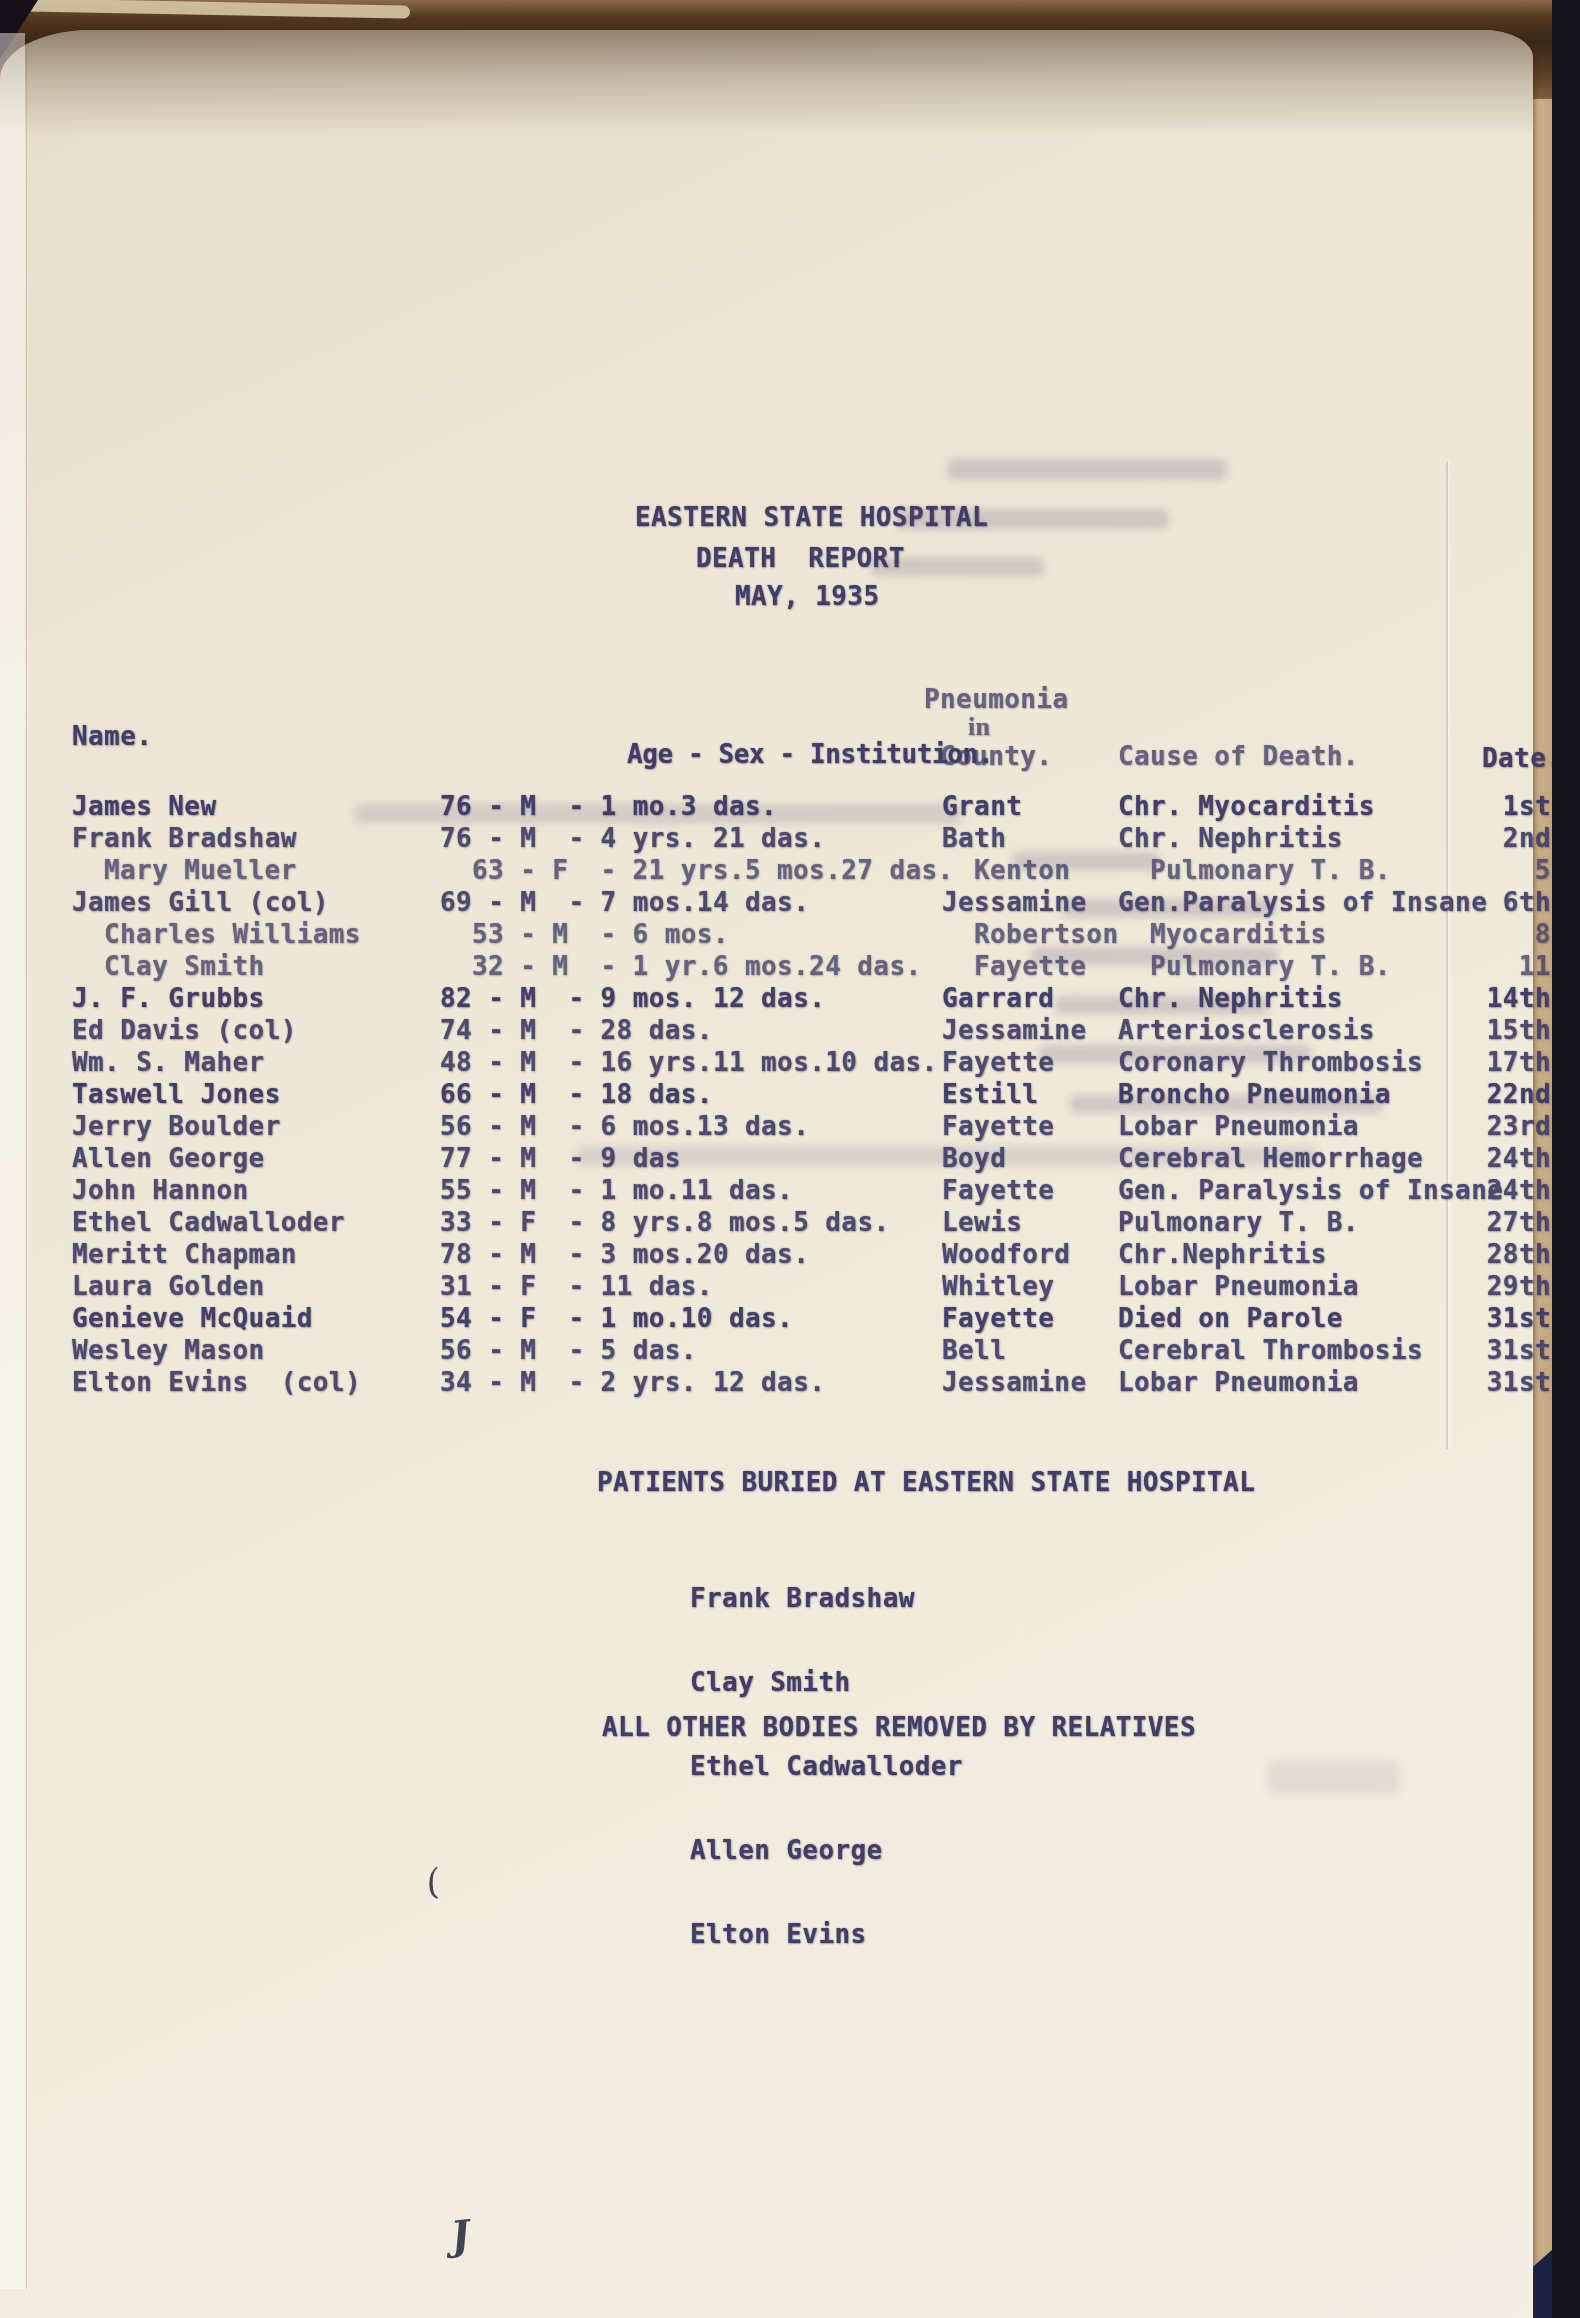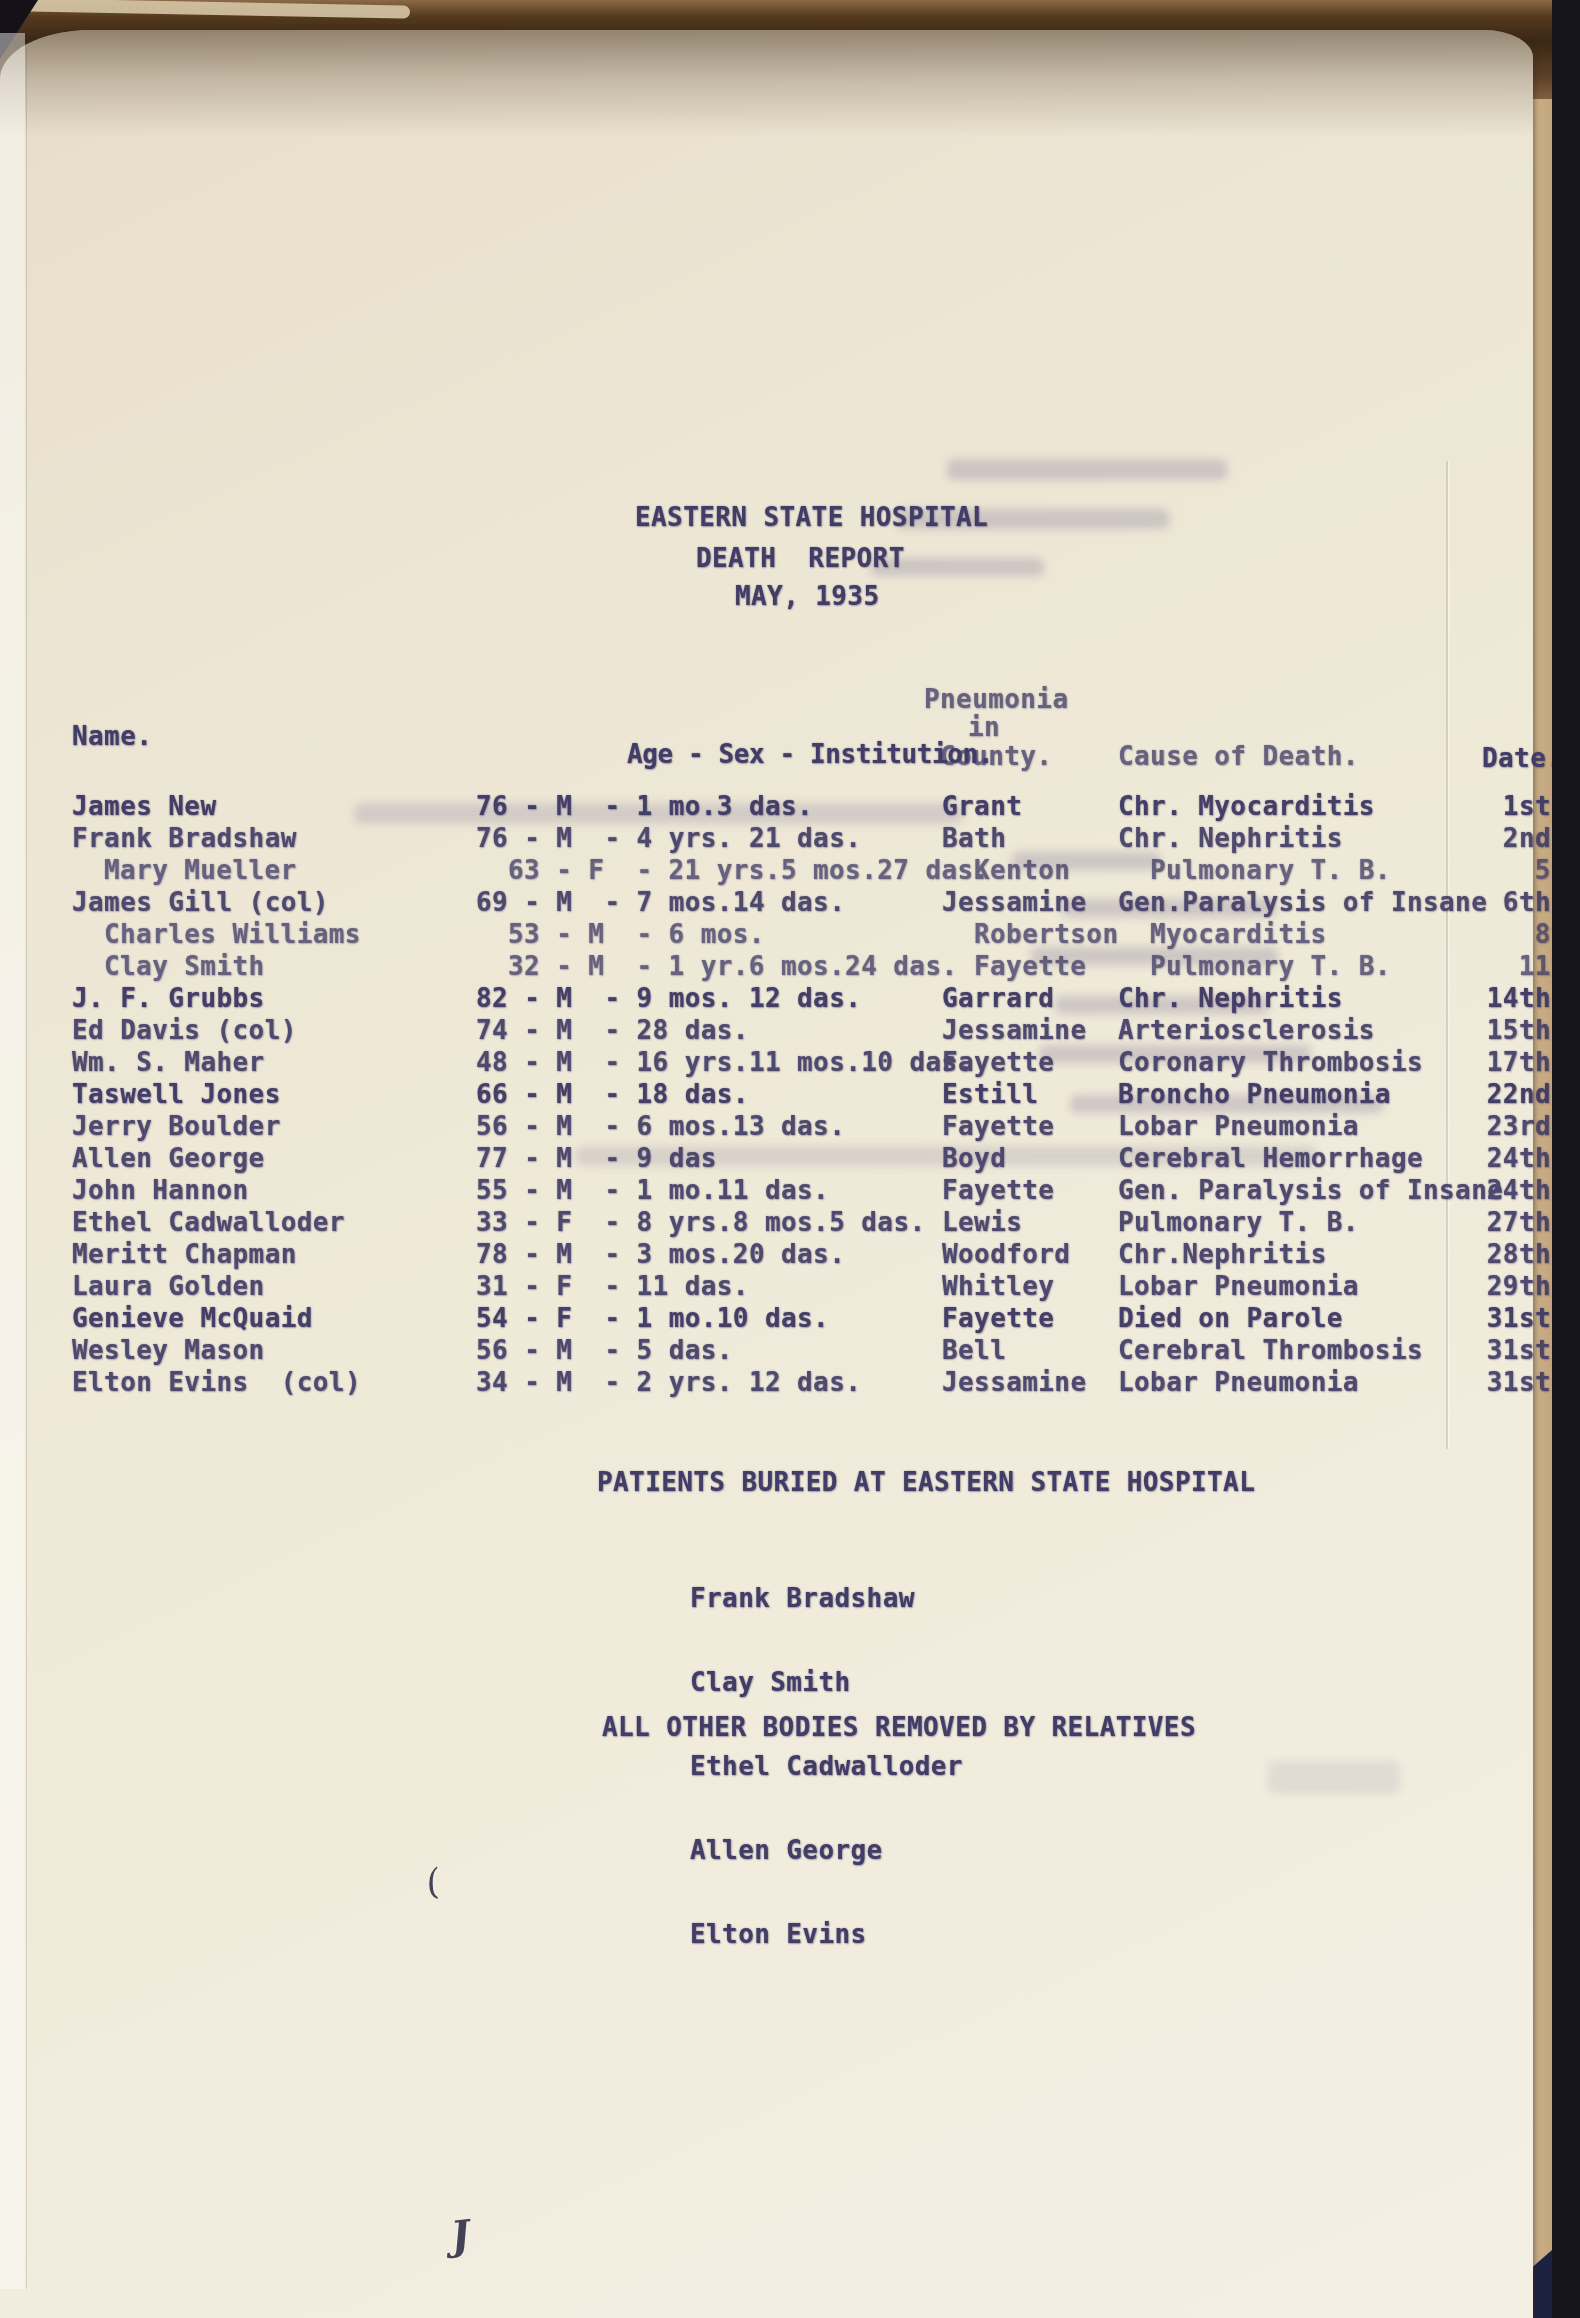--- a/index.html
+++ b/index.html
@@ -42,21 +42,21 @@
   .ink{position:absolute;font-family:"DejaVu Sans Mono","Liberation Mono",monospace;
     font-weight:700;font-size:26px;line-height:1;color:#413d66;white-space:pre;letter-spacing:0.4px;
     text-shadow:0 0 1.6px rgba(56,50,98,.55),0.8px 0.8px 1.6px rgba(56,50,98,.35);}
   .faded{opacity:.78;}
   .rows{position:absolute;left:0;top:793px;width:1580px;}
   .t-row{position:relative;height:32px;opacity:.92;}
   .t-row:nth-child(3),.t-row:nth-child(5),.t-row:nth-child(6){opacity:.78;margin-left:32px;}
   .t-row:nth-child(1),.t-row:nth-child(7),.t-row:nth-child(10),.t-row:nth-child(17){opacity:.99;}
   .t-row span{position:absolute;top:0;}
   .c-name{left:72px;}
-  .c-asr{left:476px;}
+  .c-asr{left:440px;}
   .c-county{left:942px;}
   .c-cause{left:1118px;}
   .c-date{left:1442px;width:109px;text-align:right;}
 
   .buried-list div{height:32px;}
 
   
   .smudge{position:absolute;background:rgba(130,120,150,.30);filter:blur(4.1px);border-radius:6.6px;}
 
   .hand{position:absolute;font-family:"DejaVu Serif","Liberation Serif",serif;
@@ -96,21 +96,21 @@
   <div class="smudge" style="left:1039px;top:1045px;width:272px;height:18px;"></div>
   <div class="smudge" style="left:1070px;top:1095px;width:313px;height:18px;"></div>
   <div class="smudge" style="left:576px;top:1146px;width:741px;height:20px;opacity:.7;"></div>
   <div class="smudge" style="left:1268px;top:1761px;width:132px;height:33px;opacity:.5;"></div>
 
   <div class="ink" style="left:635px;top:504px;">EASTERN STATE HOSPITAL</div>
   <div class="ink" style="left:696px;top:545px;">DEATH  REPORT</div>
   <div class="ink" style="left:735px;top:583px;">MAY, 1935</div>
 
   <div class="ink faded" style="left:924px;top:686px;">Pneumonia</div>
-  <div class="ink faded" style="left:968px;top:714px;">in</div>
+  <div class="ink faded" style="left:968px;top:714px;font-family:Liberation Serif, serif;">in</div>
   <div class="ink" style="left:72px;top:723px;">Name.</div>
   <div class="ink" style="left:627px;top:741px;letter-spacing:-0.4px;">Age - Sex - Institution.</div>
   <div class="ink faded" style="left:940px;top:743px;">County.</div>
   <div class="ink faded" style="left:1118px;top:743px;">Cause of Death.</div>
   <div class="ink" style="left:1482px;top:745px;">Date.</div>
 
   <div class="rows">
     <div class="t-row ink">
       <span class="c-name">James New</span>
       <span class="c-asr">76 - M  - 1 mo.3 das.</span>

